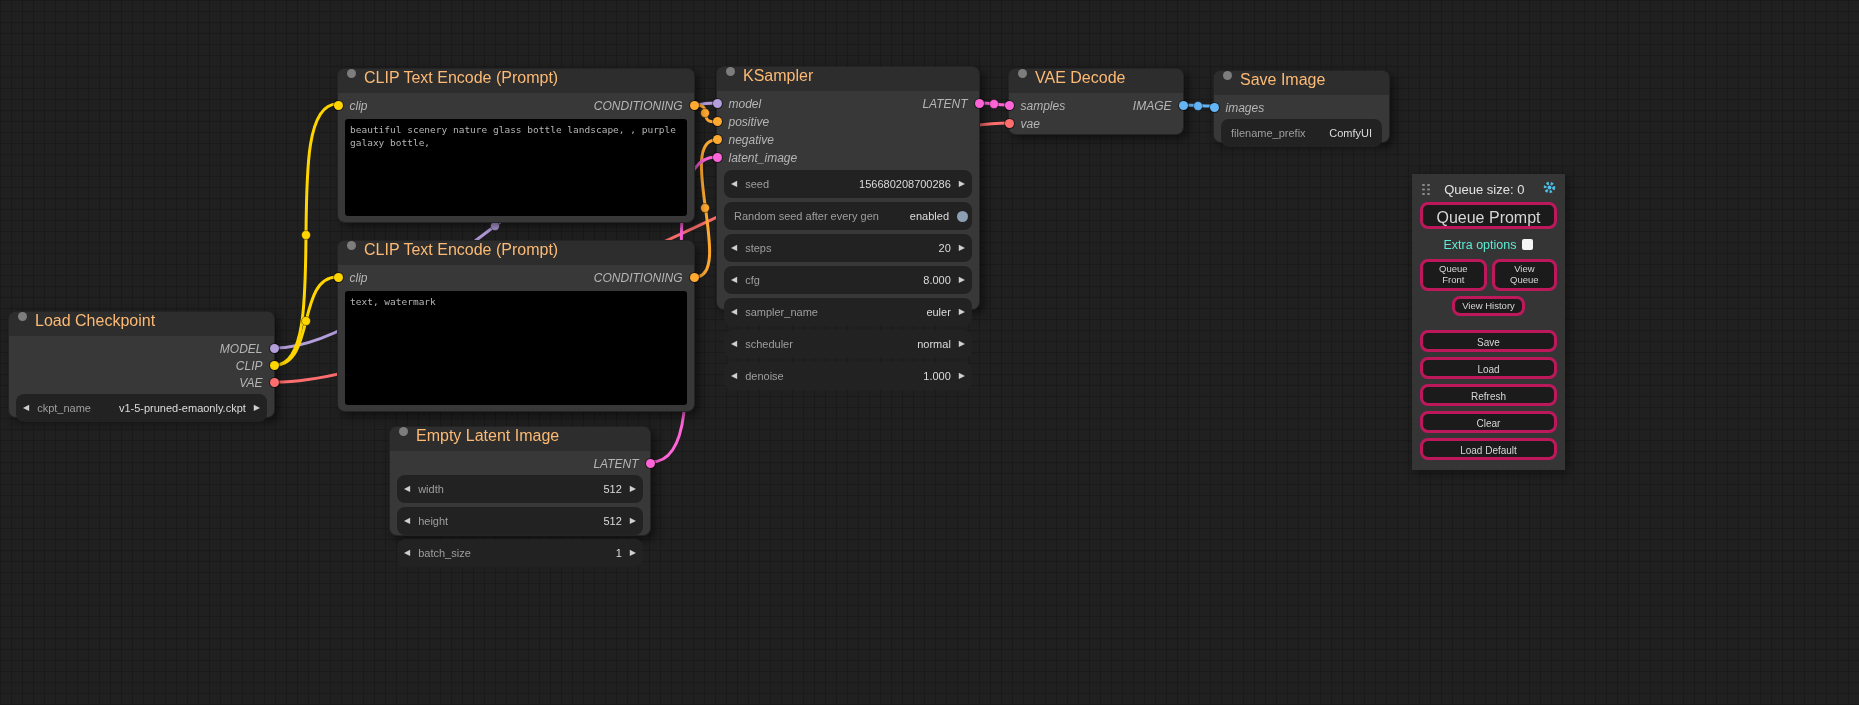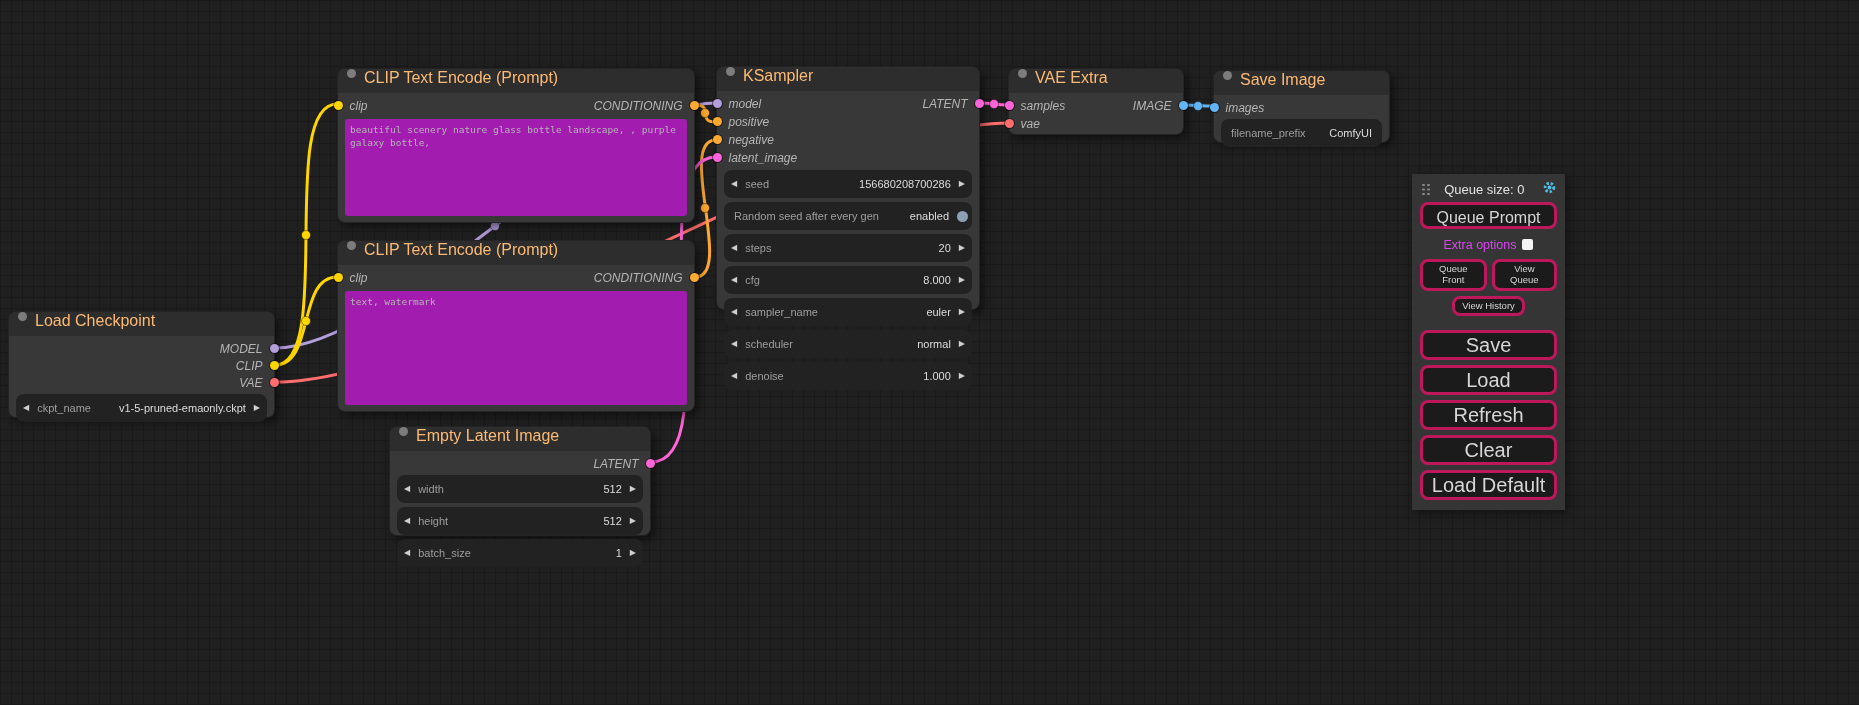--- a/index.html
+++ b/index.html
@@ -45,21 +45,21 @@
   }
   .widget.first { margin-top:3px; }
   .warr { font-size:8px; color:#cfcfcf; flex:none; line-height:1; }
   .wlabel { margin-left:8px; color:#9e9e9e; }
   .widget.noarr .wlabel { margin-left:3px; }
   .wvalue { margin-left:auto; margin-right:8px; color:#dcdcdc; }
   .widget .wvalue.last { margin-right:3px; }
   .toggle-dot { width:11px; height:11px; border-radius:50%; background:#8ba0b5; flex:none; margin-right:-3px; }
 
   .prompt-box {
-    margin:5px 7px 0; background:#a21caf; border-radius:3px; color:#b5b5b5;
+    margin:5px 7px 0; background:#000000; border-radius:3px; color:#b5b5b5;
     font-family:"DejaVu Sans Mono", monospace; font-size:9.5px; line-height:1.4;
     padding:4px 5px; white-space:pre-wrap; overflow:hidden;
   }
 
   
   #node-load-checkpoint { left:8px;    top:311px; width:267px; height:107px; }
   #node-clip-pos        { left:337px;  top:68px;  width:358px; height:155px; }
   #node-clip-neg        { left:337px;  top:240px; width:358px; height:172px; }
   #node-empty-latent    { left:389px;  top:426px; width:262px; height:110px; }
   #node-ksampler        { left:716px;  top:66px;  width:264px; height:244px; }
@@ -80,26 +80,26 @@
     box-shadow:5px 0 #8a8a8a, 0 4.5px #8a8a8a, 5px 4.5px #8a8a8a, 0 9px #8a8a8a, 5px 9px #8a8a8a;
   }
   .qp-size { flex:1; text-align:center; font-size:13px; color:#e2e2e2; }
   .gear { flex:none; margin-left:4px; }
   .btn {
     display:block; width:100%; background:#1b1b1b; color:#d6d6d6; border:3px solid #be185d;
     border-radius:8px; text-align:center; cursor:pointer; font-family:"Liberation Sans",sans-serif;
   }
   .btn-queue { height:27px; font-size:16px; line-height:25px; margin-bottom:8px; }
   .extra-row { display:flex; align-items:center; justify-content:center; gap:6px; height:15px; margin-bottom:7px; }
-  .extra-label { font-size:12.5px; color:#d946ef; }
+  .extra-label { font-size:12.5px; color:#5eead4; }
   .checkbox { width:11px; height:11px; background:#f5f5f5; border-radius:2px; flex:none; }
   .mini-row { display:flex; justify-content:center; gap:5px; margin-bottom:5px; }
   .btn-mini { width:auto; font-size:9.5px; padding:1px 7px 2px; border-radius:8px; line-height:1.2; }
   .hist-row { display:flex; justify-content:center; margin-bottom:14px; }
-  .btn-med { height:30px; font-size:20px; line-height:20px; margin-top:5px; }
+  .btn-med { height:22px; font-size:10px; line-height:20px; margin-top:5px; }
 </style>
 </head>
 <body>
 
 <div class="canvas">
 
   <svg class="links" width="1859" height="705" viewBox="0 0 1859 705">
     <g fill="none" stroke-width="3" stroke-linecap="round">
       <path d="M275,348 C395,348 596,103 716,103" stroke="#B39DDB"></path>
       <path d="M275,365 C335,365 277,104 337,104" stroke="#FFD500"></path>
@@ -305,21 +305,21 @@
         <span class="wlabel">denoise</span>
         <span class="wvalue">1.000</span>
         <span class="warr">▶</span>
       </div>
     </div>
   </div>
 
   <div class="node" id="node-vae-decode">
     <div class="node-title">
       <span class="title-dot"></span>
-      <span>VAE Extra</span>
+      <span>VAE Decode</span>
     </div>
     <div class="node-body">
       <div class="slot-row">
         <div class="slot-in">
           <span class="dot c-latent"></span>
           <span class="slot-label">samples</span>
         </div>
         <div class="slot-out">
           <span class="slot-label">IMAGE</span>
           <span class="dot c-image"></span>

